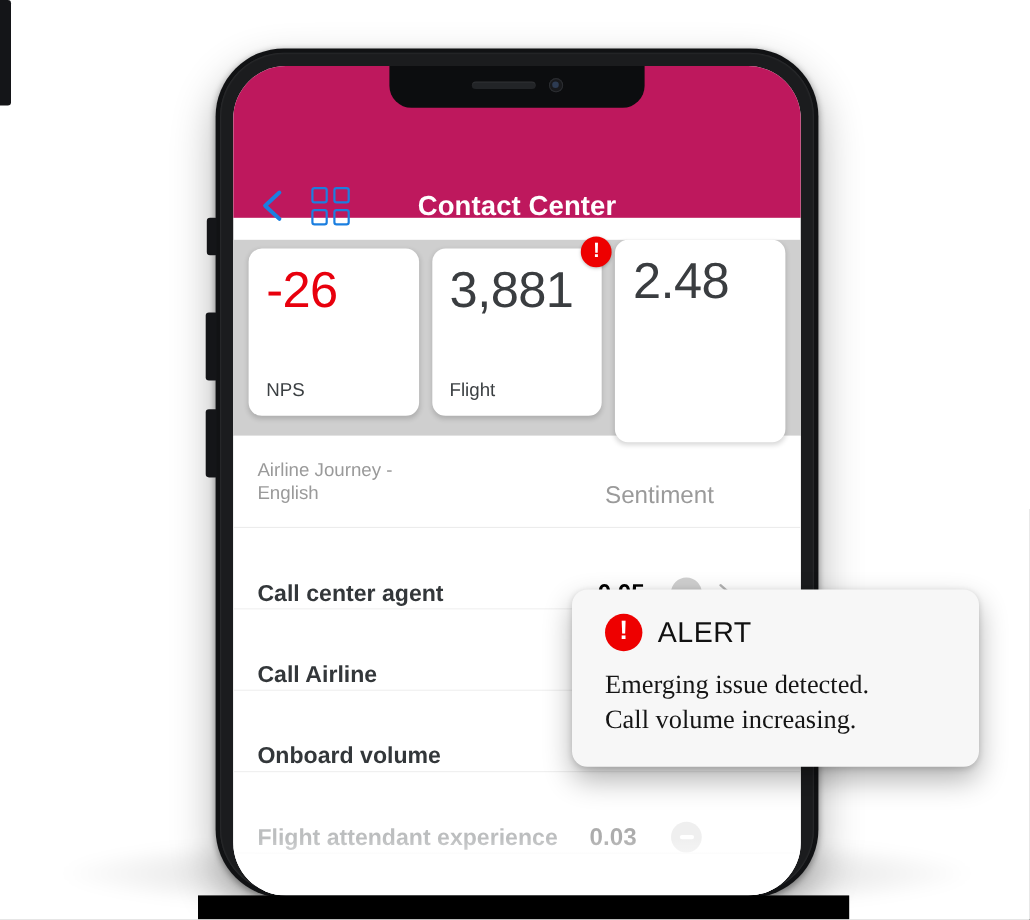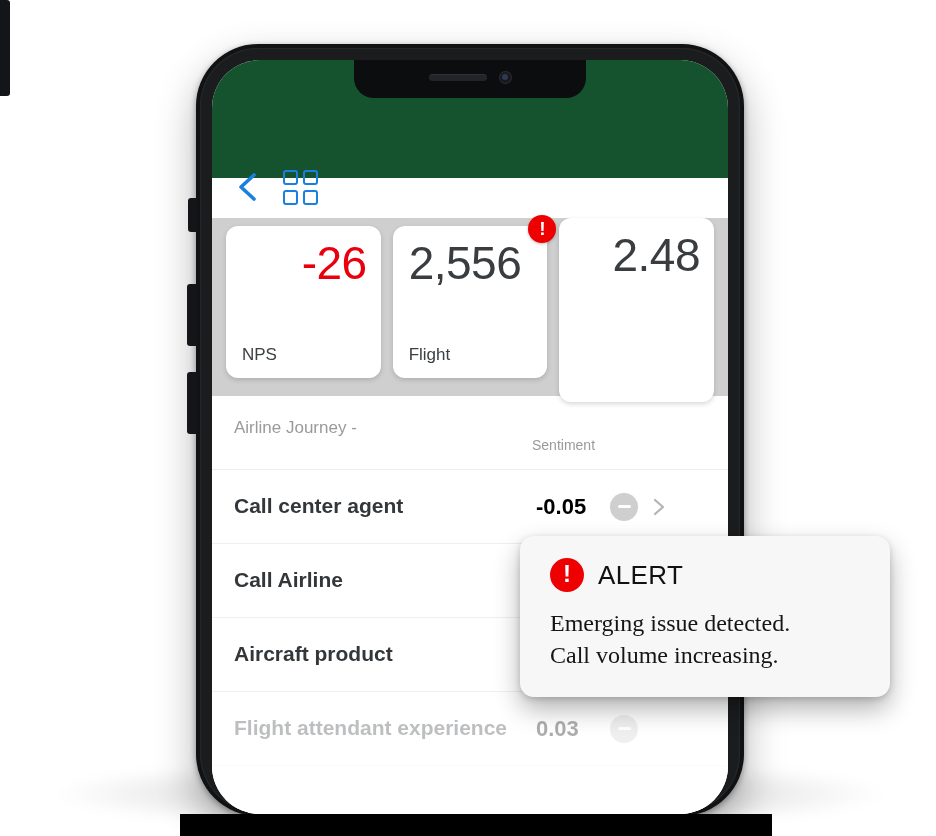--- a/index.html
+++ b/index.html
@@ -112,22 +112,22 @@
     width: 6px; height: 6px;
     border-radius: 50%;
     background: #2d3b52;
   }
 
   
   .navbar {
     position: absolute;
     left: 0; top: 0;
     width: 100%;
-    height: 118px;
-    background: #14532d;
+    height: 138px;
+    background: #be185d;
     z-index: 10;
   }
   .nav-row {
     position: absolute;
     left: 0;
     top: 98px;
     width: 100%;
     height: 58px;
     display: flex;
     align-items: center;
@@ -191,29 +191,29 @@
     background: #ffffff;
     border-radius: 12px;
     box-shadow: 0 2px 5px rgba(0,0,0,0.16);
     padding: 14px 14px 14px 16px;
     box-sizing: border-box;
     height: 152px;
     display: flex;
     flex-direction: column;
     justify-content: space-between;
   }
-  .kpi-card.tall { height: 184px; margin-top: -8px; align-items: flex-end; }
+  .kpi-card.tall { height: 184px; margin-top: -8px; }
   .kpi-value {
     font-size: 46px;
     line-height: 1;
     color: #3a3d40;
     font-weight: normal;
     letter-spacing: -0.5px;
   }
-  .kpi-value.neg { color: #e8000d; text-align: right; }
+  .kpi-value.neg { color: #e8000d; }
   .kpi-label {
     font-size: 17px;
     color: #3c4043;
     line-height: 1.12;
   }
   .kpi-badge {
     position: absolute;
     right: -9px;
     top: -11px;
     width: 28px; height: 28px;
@@ -236,38 +236,38 @@
     left: 0;
     top: 336px;
     width: 100%;
     bottom: 0;
     background: #ffffff;
     z-index: 8;
   }
   .list-head {
     display: flex;
     align-items: flex-start;
-    padding: 22px 28px 16px 22px;
+    padding: 22px 10px 16px 22px;
     border-bottom: 1px solid #ececec;
   }
   .list-head .h-left {
     flex: 1;
     color: #9a9a9a;
     font-size: 17px;
     line-height: 1.22;
   }
   .list-head .h-right {
     width: 168px;
     color: #9a9a9a;
-    font-size: 14px;
+    font-size: 22px;
     padding-top: 19px;
   }
   .row {
     display: flex;
-    align-items: center;
+    align-items: flex-end;
     min-height: 74px;
     padding: 0 24px 0 22px;
     border-bottom: 1px solid #efefef;
     box-sizing: border-box;
   }
   .row .r-name {
     flex: 1;
     font-size: 21px;
     font-weight: bold;
     color: #33373a;
@@ -418,36 +418,37 @@
 
         <div class="kpi-card">
           <div class="kpi-value neg">-26</div>
           <div class="kpi-label">NPS</div>
         </div>
 
         <div class="kpi-card">
           <div class="kpi-badge">
               <span>!</span>
             </div>
-          <div class="kpi-value">2,556</div>
+          <div class="kpi-value">3,881</div>
           <div class="kpi-label">Flight</div>
         </div>
 
         <div class="kpi-card tall">
           <div class="kpi-value">2.48</div>
         </div>
 
       </div>
     </div>
 
     <div class="list">
 
       <div class="list-head">
         <div class="h-left">
           <div>Airline Journey -</div>
+          <div>English</div>
         </div>
         <div class="h-right">Sentiment</div>
       </div>
 
       <div class="row">
         <div class="r-name">Call center agent</div>
         <div class="r-val">
           <div class="r-num">-0.05</div>
           <div class="dot-neutral">
               <i></i>
@@ -460,21 +461,21 @@
 
       <div class="row">
         <div class="r-name">Call Airline</div>
         <div class="r-val">
           <div class="r-num"></div>
         </div>
       </div>
 
       <div class="row">
         <div class="r-name">
-          <div>Aircraft product</div>
+          <div>Onboard volume</div>
         </div>
         <div class="r-val">
           <div class="r-num"></div>
         </div>
       </div>
 
 
       <div class="row faded">
         <div class="r-name">Flight attendant experience</div>
         <div class="r-val">

